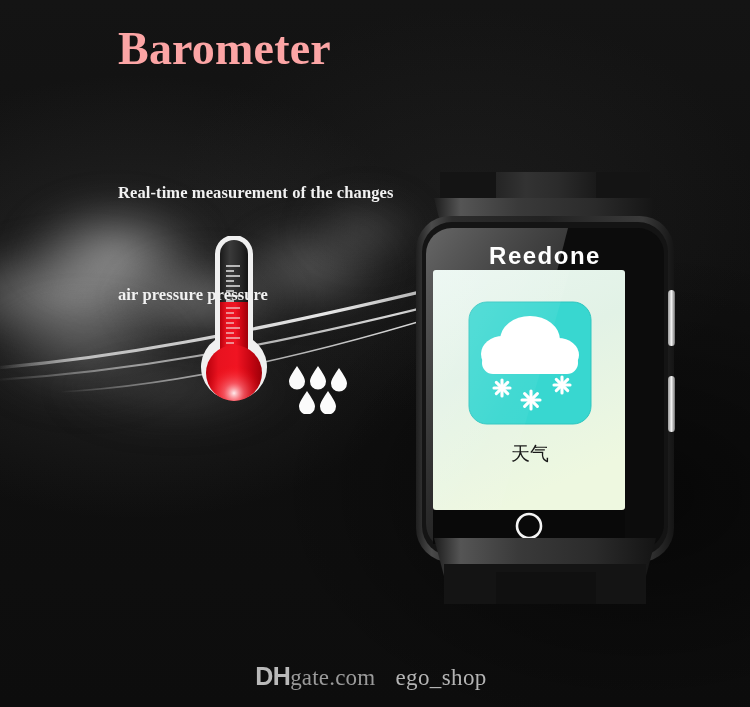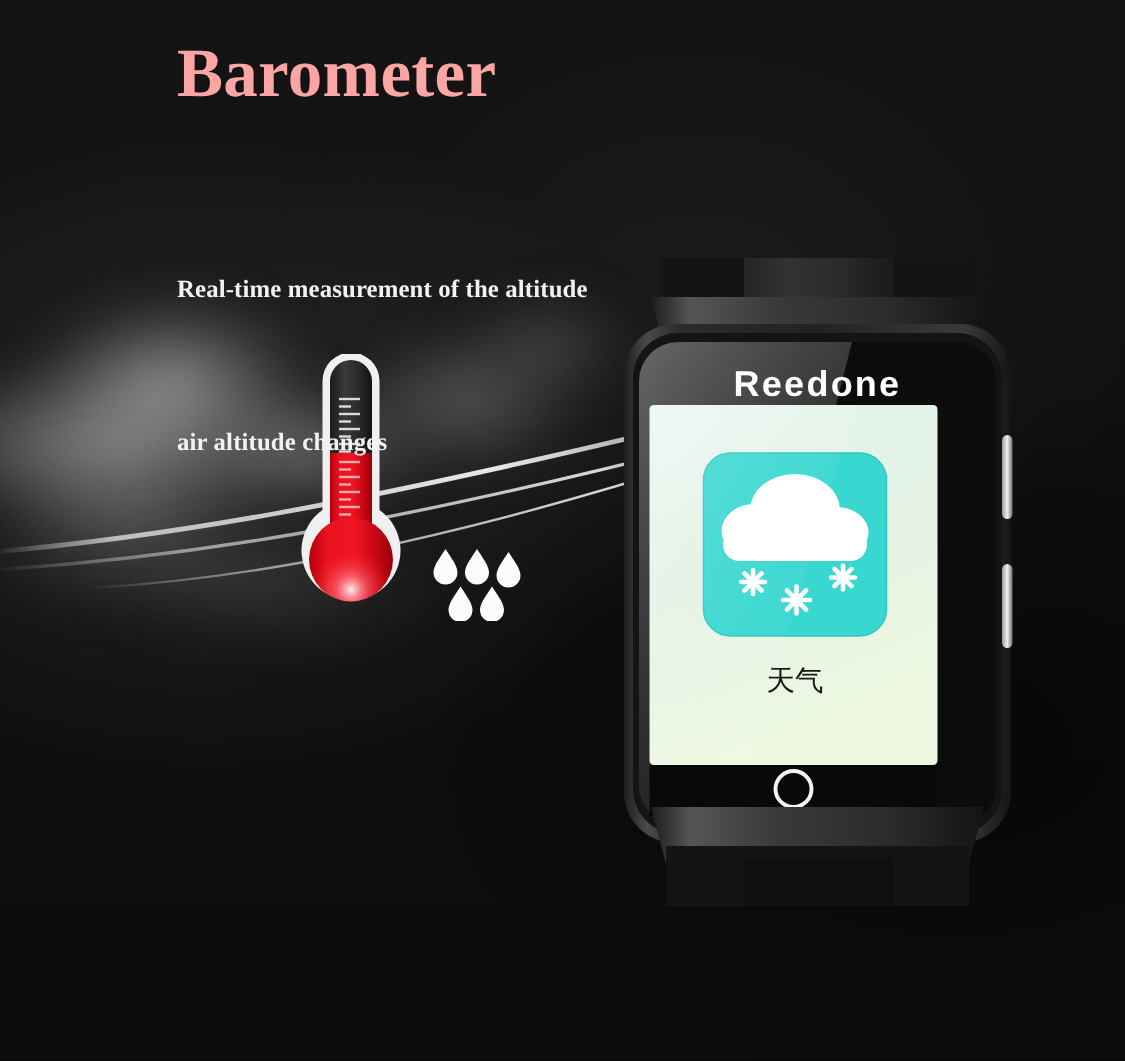--- a/index.html
+++ b/index.html
@@ -323,18 +323,24 @@
     <rect x="268" y="204" width="7" height="56" rx="3.5" fill="url(#btnG)"></rect>
 
     <path d="M34,366 L256,366 L246,404 L44,404 Z" fill="url(#bandG)"></path>
     <path d="M44,392 L246,392 L246,432 L44,432 Z" fill="#141414"></path>
     <path d="M96,400 L196,400 L196,432 L96,432 Z" fill="#101010"></path>
   </svg>
 
   <div class="title" style="color:#fca5a5">Barometer</div>
 
   <div class="subtitle">
-    <div>Real-time measurement of the altitude</div>
-    <div>air altitude changes</div>
+    <div>Real-time measurement of the changes</div>
+    <div>air pressure pressure</div>
   </div>
 
+  <div class="watermark">
+    <span class="wm-inner">
+      <span class="wm-dh">DH</span><span class="wm-gate">gate.com</span>
+      <span class="wm-shop">ego_shop</span>
+    </span>
+  </div>
 
 </div>
 
 </body></html>

